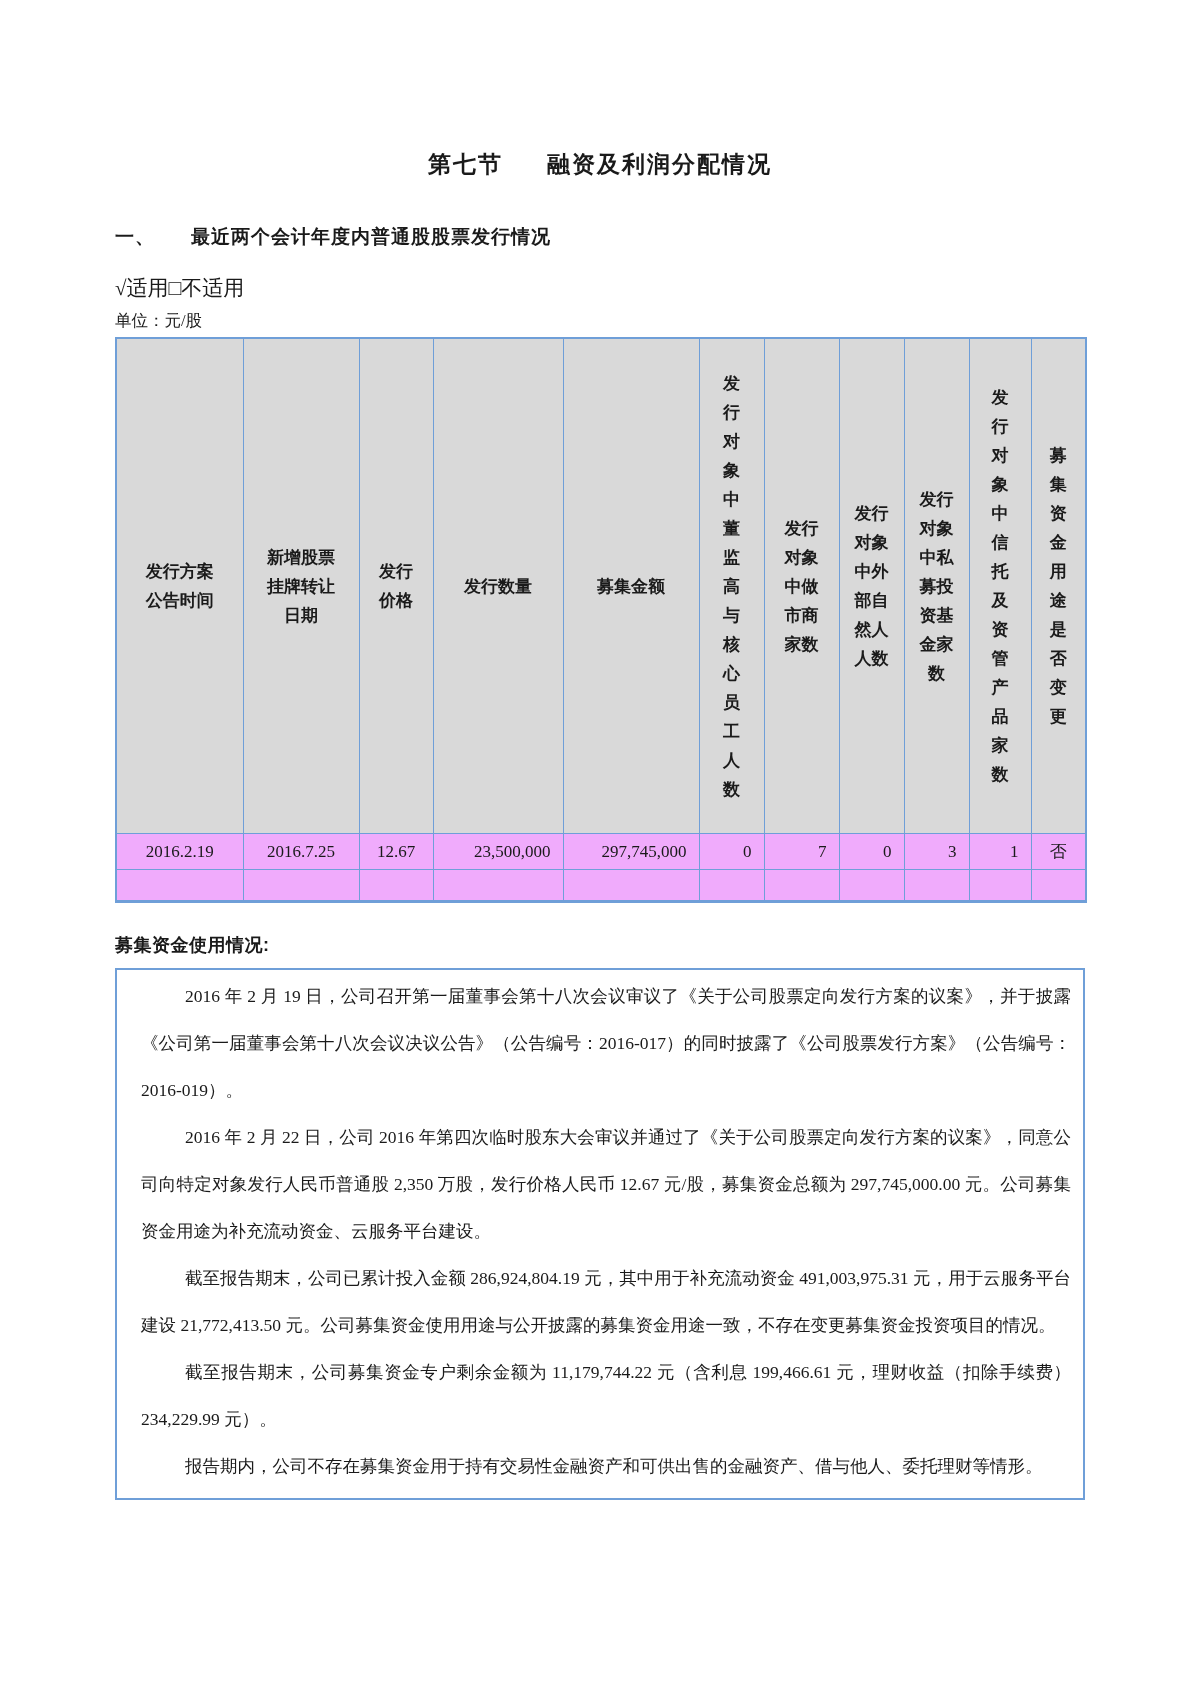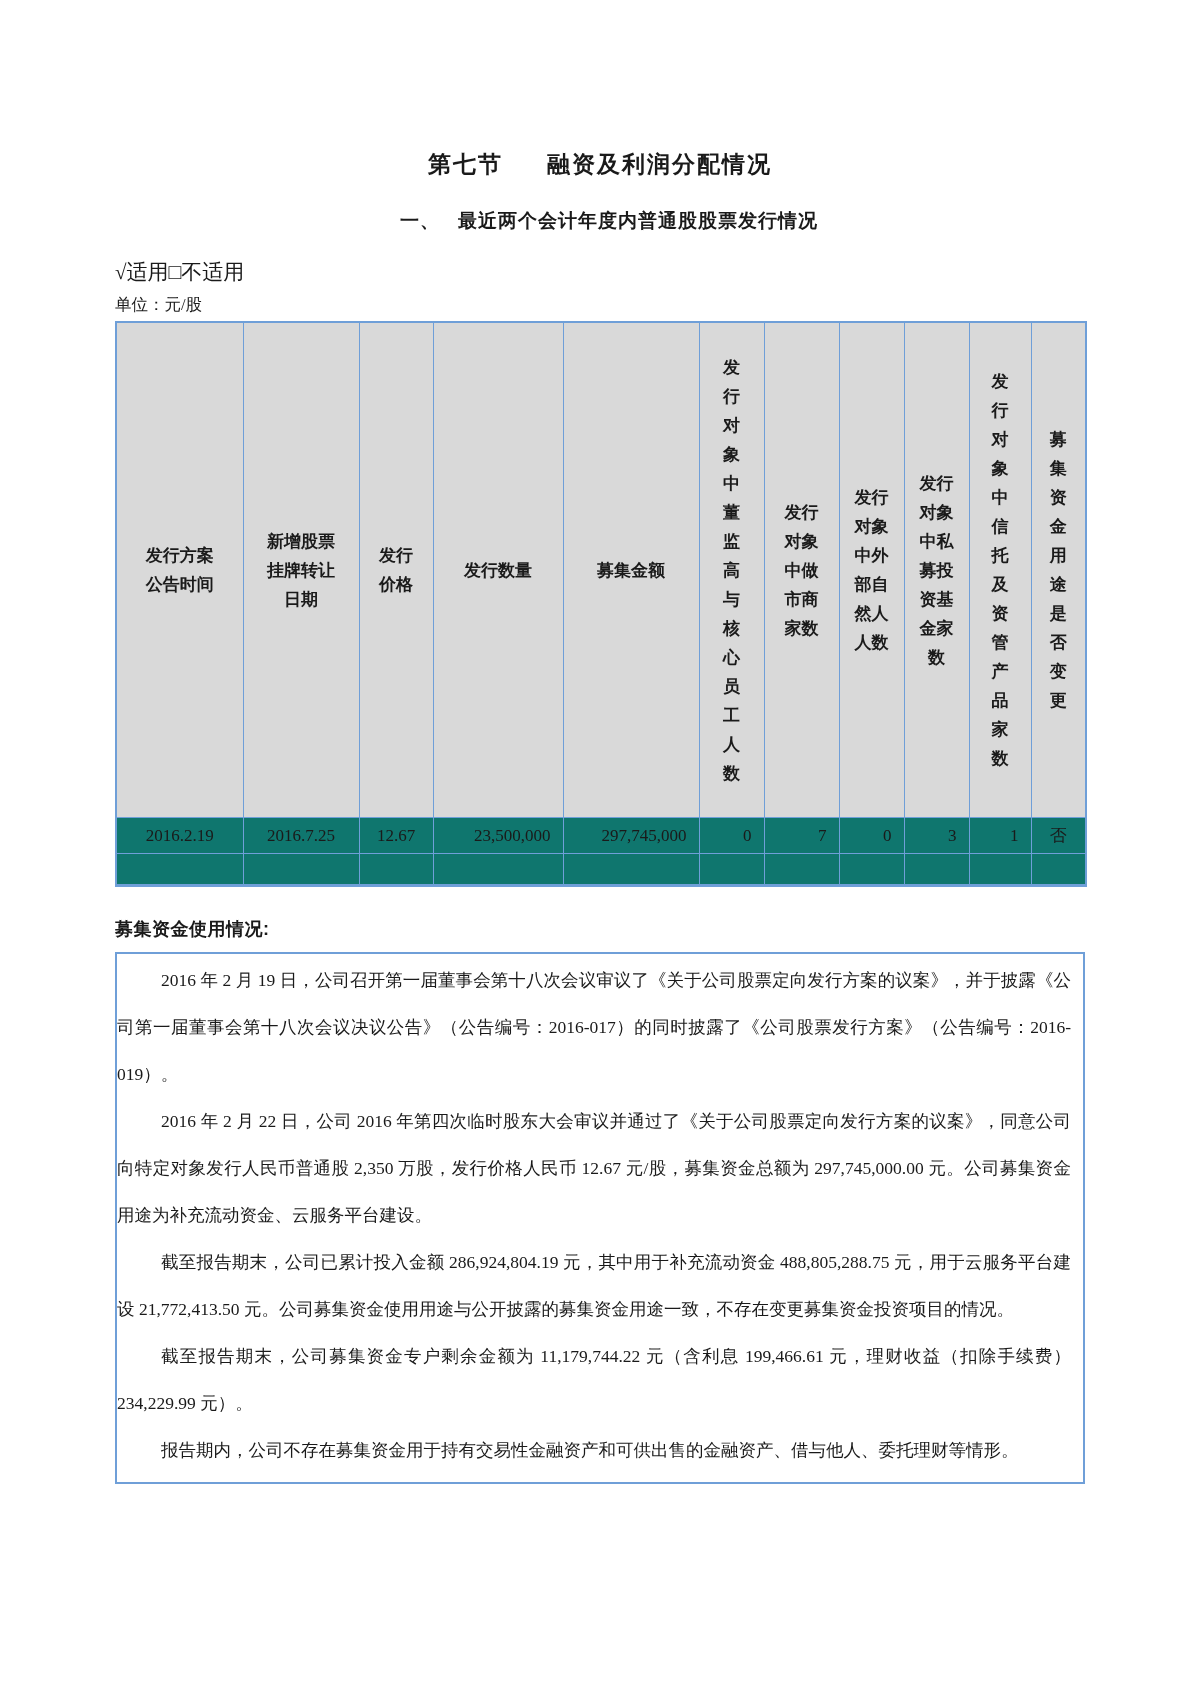--- a/index.html
+++ b/index.html
@@ -18,23 +18,23 @@
 
   .doc-title{
     margin:11px;padding-top:138px;
     text-align:center;
     font-family:"Liberation Sans","DejaVu Sans",sans-serif;
     font-size:23px;font-weight:bold;letter-spacing:2px;
   }
   .doc-title .gap{margin-left:44px;}
 
   .section-heading{
-    margin:28px 0 0 0;
+    margin:44px 0 0 0;
     font-family:"Liberation Sans","DejaVu Sans",sans-serif;
-    font-size:19px;font-weight:bold;letter-spacing:1px;text-align:center;
+    font-size:19px;font-weight:bold;letter-spacing:1px;
   }
   .section-heading .sec-num{display:inline-block;width:76px;}
 
   .applicability{margin-top:24px;font-size:21px;}
 
   .unit-line{margin-top:8px;margin-bottom:5px;font-size:16.5px;}
 
   table.issue{
     border-collapse:collapse;table-layout:fixed;width:970px;
     border:2px solid var(--blue);
@@ -48,35 +48,35 @@
     background:var(--hdr-bg);
     height:494px;
     vertical-align:middle;text-align:center;
     font-weight:bold;font-size:17px;padding:0;
   }
   .hw{display:inline-block;line-height:29px;word-break:break-all;vertical-align:middle;}
   .w4{width:72px;}
   .w2{width:36px;}
   .w1{width:18px;}
   table.issue tbody td{
-    background:#0f766e;font-size:17px;height:33px;vertical-align:middle;
+    background:#f0abfc;font-size:17px;height:33px;vertical-align:middle;
   }
   table.issue tbody tr.empty-row td{height:28px;}
   td.ctr{text-align:center;}
   td.rt{text-align:right;padding-right:12px;}
 
   .usage-heading{
     margin-top:30px;
     font-family:"Liberation Sans","DejaVu Sans",sans-serif;
     font-size:18px;font-weight:bold;letter-spacing:0.5px;
   }
   .usage-box{
     margin-top:11px;
     border:2px solid var(--blue);
-    padding:3px 12px 8px 0;
+    padding:3px 12px 8px 24px;
     font-size:17.5px;line-height:47px;
     text-align:justify;
   }
   .usage-box p{margin:0;text-indent:44px;}
 </style>
 </head>
 <body>
 
 <div class="page">
   <div class="content">
@@ -146,19 +146,19 @@
           <td></td>
         </tr>
       </tbody>
     </table>
 
     <div class="usage-heading">募集资金使用情况:</div>
 
     <div class="usage-box">
       <p>2016 年 2 月 19 日，公司召开第一届董事会第十八次会议审议了《关于公司股票定向发行方案的议案》，并于披露《公司第一届董事会第十八次会议决议公告》（公告编号：2016-017）的同时披露了《公司股票发行方案》（公告编号：2016-019）。</p>
       <p>2016 年 2 月 22 日，公司 2016 年第四次临时股东大会审议并通过了《关于公司股票定向发行方案的议案》，同意公司向特定对象发行人民币普通股 2,350 万股，发行价格人民币 12.67 元/股，募集资金总额为 297,745,000.00 元。公司募集资金用途为补充流动资金、云服务平台建设。</p>
-      <p>截至报告期末，公司已累计投入金额 286,924,804.19 元，其中用于补充流动资金 488,805,288.75 元，用于云服务平台建设 21,772,413.50 元。公司募集资金使用用途与公开披露的募集资金用途一致，不存在变更募集资金投资项目的情况。</p>
+      <p>截至报告期末，公司已累计投入金额 286,924,804.19 元，其中用于补充流动资金 491,003,975.31 元，用于云服务平台建设 21,772,413.50 元。公司募集资金使用用途与公开披露的募集资金用途一致，不存在变更募集资金投资项目的情况。</p>
       <p>截至报告期末，公司募集资金专户剩余金额为 11,179,744.22 元（含利息 199,466.61 元，理财收益（扣除手续费）234,229.99 元）。</p>
       <p>报告期内，公司不存在募集资金用于持有交易性金融资产和可供出售的金融资产、借与他人、委托理财等情形。</p>
     </div>
 
   </div>
 </div>
 
 </body></html>

